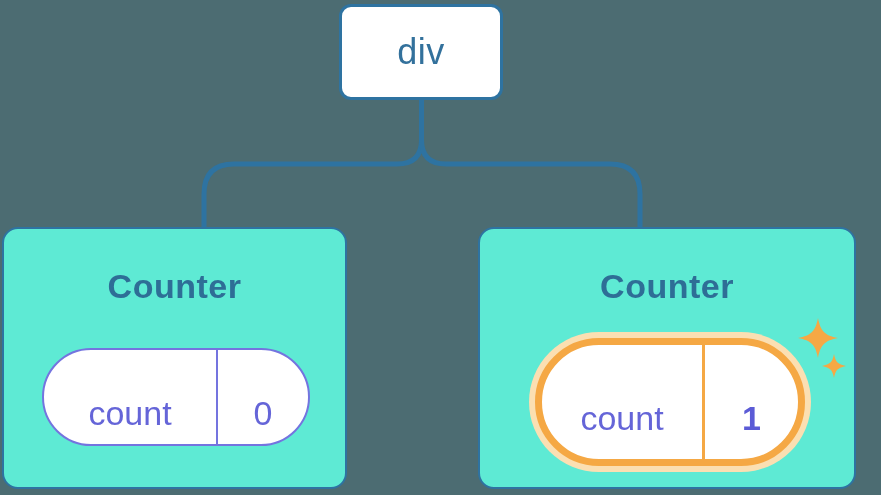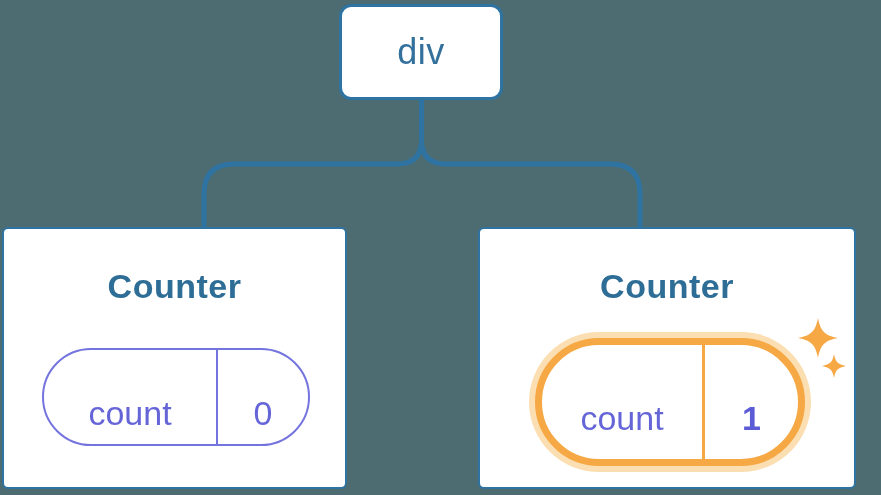--- a/index.html
+++ b/index.html
@@ -34,23 +34,23 @@
     font-size: 36px;
     color: #33719C;
     font-weight: 500;
     letter-spacing: 0.5px;
   }
   .card {
     position: absolute;
     top: 227px;
     height: 262px;
     box-sizing: border-box;
-    background: #ffffff;
+    background: #5eead4;
     border: 2px solid #2E73A1;
-    border-radius: 6px;
+    border-radius: 16px;
     z-index: 1;
   }
   .card.left  { left: 2px;   width: 345px; }
   .card.right { left: 478px; width: 378px; }
   .card-title {
     position: absolute;
     left: 0; right: 0; top: 38px;
     text-align: center;
     font-size: 34px;
     font-weight: 600;

